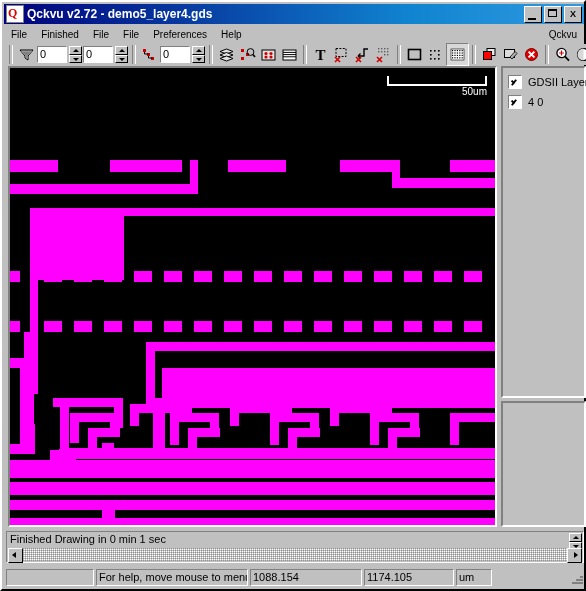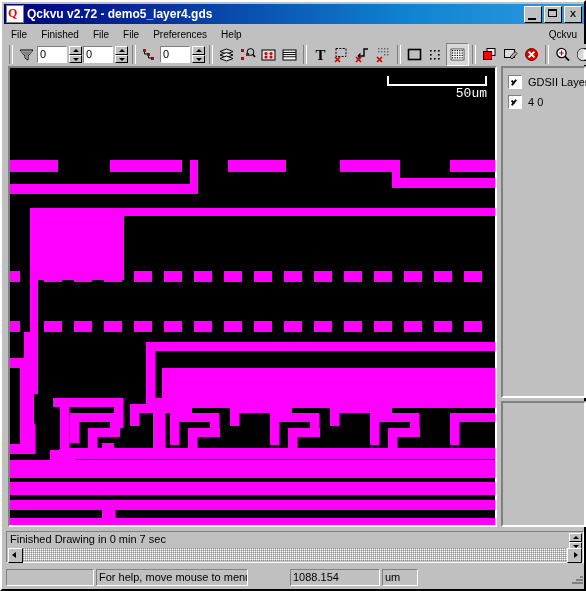--- a/index.html
+++ b/index.html
@@ -57,21 +57,21 @@
   
   .canvas-frame{position:absolute;left:6px;top:64px;width:489px;height:461px;
        border:2px solid;border-color:#808080 #fff #fff #808080;background:#000;
        box-sizing:border-box;overflow:hidden;}
   .canvas{position:absolute;left:0;top:0;width:485px;height:457px;background:#000;overflow:hidden;}
   .sh{position:absolute;background:#ff00ff;}
   .scalebar{position:absolute;right:8px;top:8px;width:100px;height:22px;}
   .scalebar .bar{position:absolute;left:0;top:0;width:100px;height:10px;
        border:2px solid #fff;border-top:none;box-sizing:border-box;}
   .scalebar .lbl{position:absolute;right:0;top:10px;color:#fff;
-       font-size:13px;font-family:Liberation Mono, monospace;}
+       font-size:10px;font-family:Liberation Sans, sans-serif;}
 
   
   .rpanel{position:absolute;background:#c0c0c0;
           border:2px solid;border-color:#808080 #fff #fff #808080;box-sizing:border-box;}
   #layer-panel{left:499px;top:64px;width:85px;height:332px;}
   #extra-panel{left:499px;top:399px;width:85px;height:126px;}
   .lrow{display:flex;align-items:center;height:16px;margin:4px 0 0 5px;}
   .lrow:first-child{margin-top:6px;}
   .cbx{width:12px;height:12px;background:#fff;border:1px solid;
        border-color:#808080 #fff #fff #808080;position:relative;flex:0 0 auto;}
@@ -510,36 +510,37 @@
     </div>
     <div class="lrow">
       <div class="cbx"></div>
       <span>4  0</span>
     </div>
   </div>
 
   <div class="rpanel" id="extra-panel"></div>
 
   <div class="logpane">
-    <div class="logtext">Finished Drawing in 0 min 7 sec</div>
+    <div class="logtext">Finished Drawing in 0 min 1 sec</div>
     <div class="vsb">
       <div class="up"></div>
       <div class="dn"></div>
     </div>
     <div class="hsb">
       <div class="arw l"></div>
       <div class="track"></div>
       <div class="arw r"></div>
     </div>
   </div>
 
   <div class="statusbar">
     <div class="sfield" style="width:88px;"></div>
     <div class="sfield" style="width:152px;">For help, move mouse to menu item</div>
-    <div class="sfield" style="width:90px;margin-left:40px;">1088.154</div>
+    <div class="sfield" style="width:112px;">1088.154</div>
+    <div class="sfield" style="width:90px;">1174.105</div>
     <div class="sfield" style="width:36px;">um</div>
     <div class="grip">
         <i></i>
         <i></i>
         <i></i>
       </div>
   </div>
 
 </div>
 

